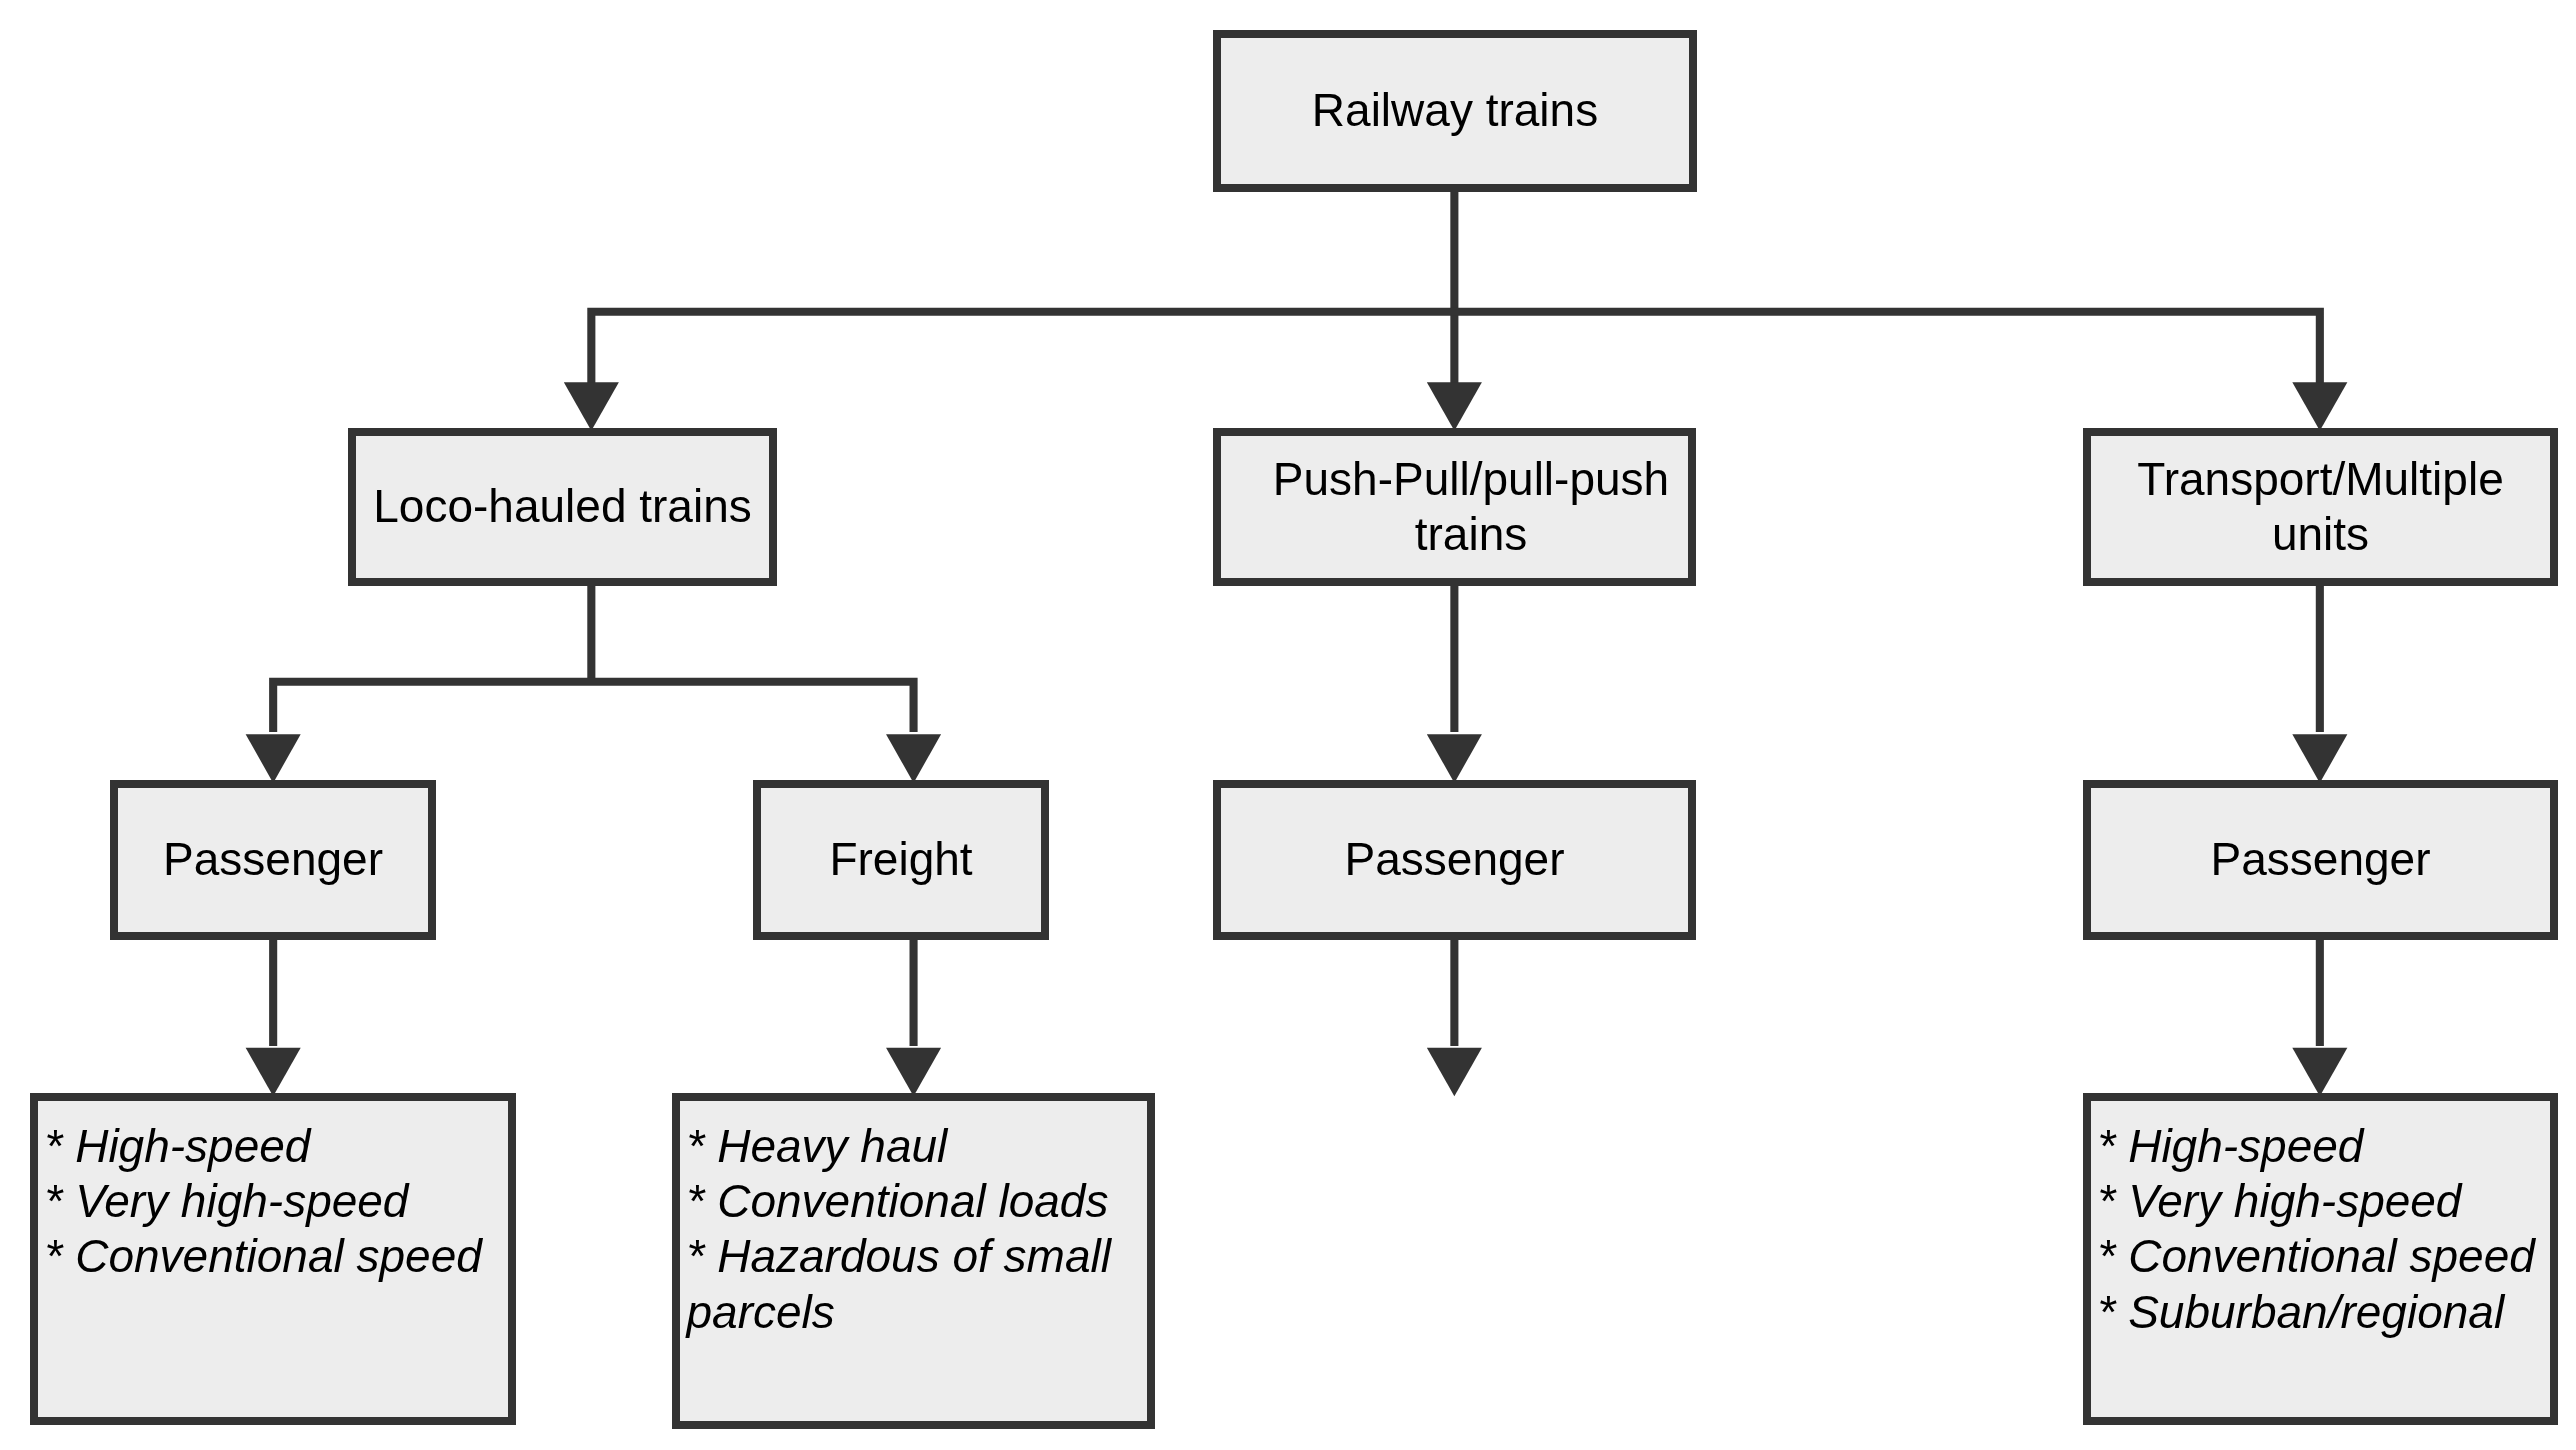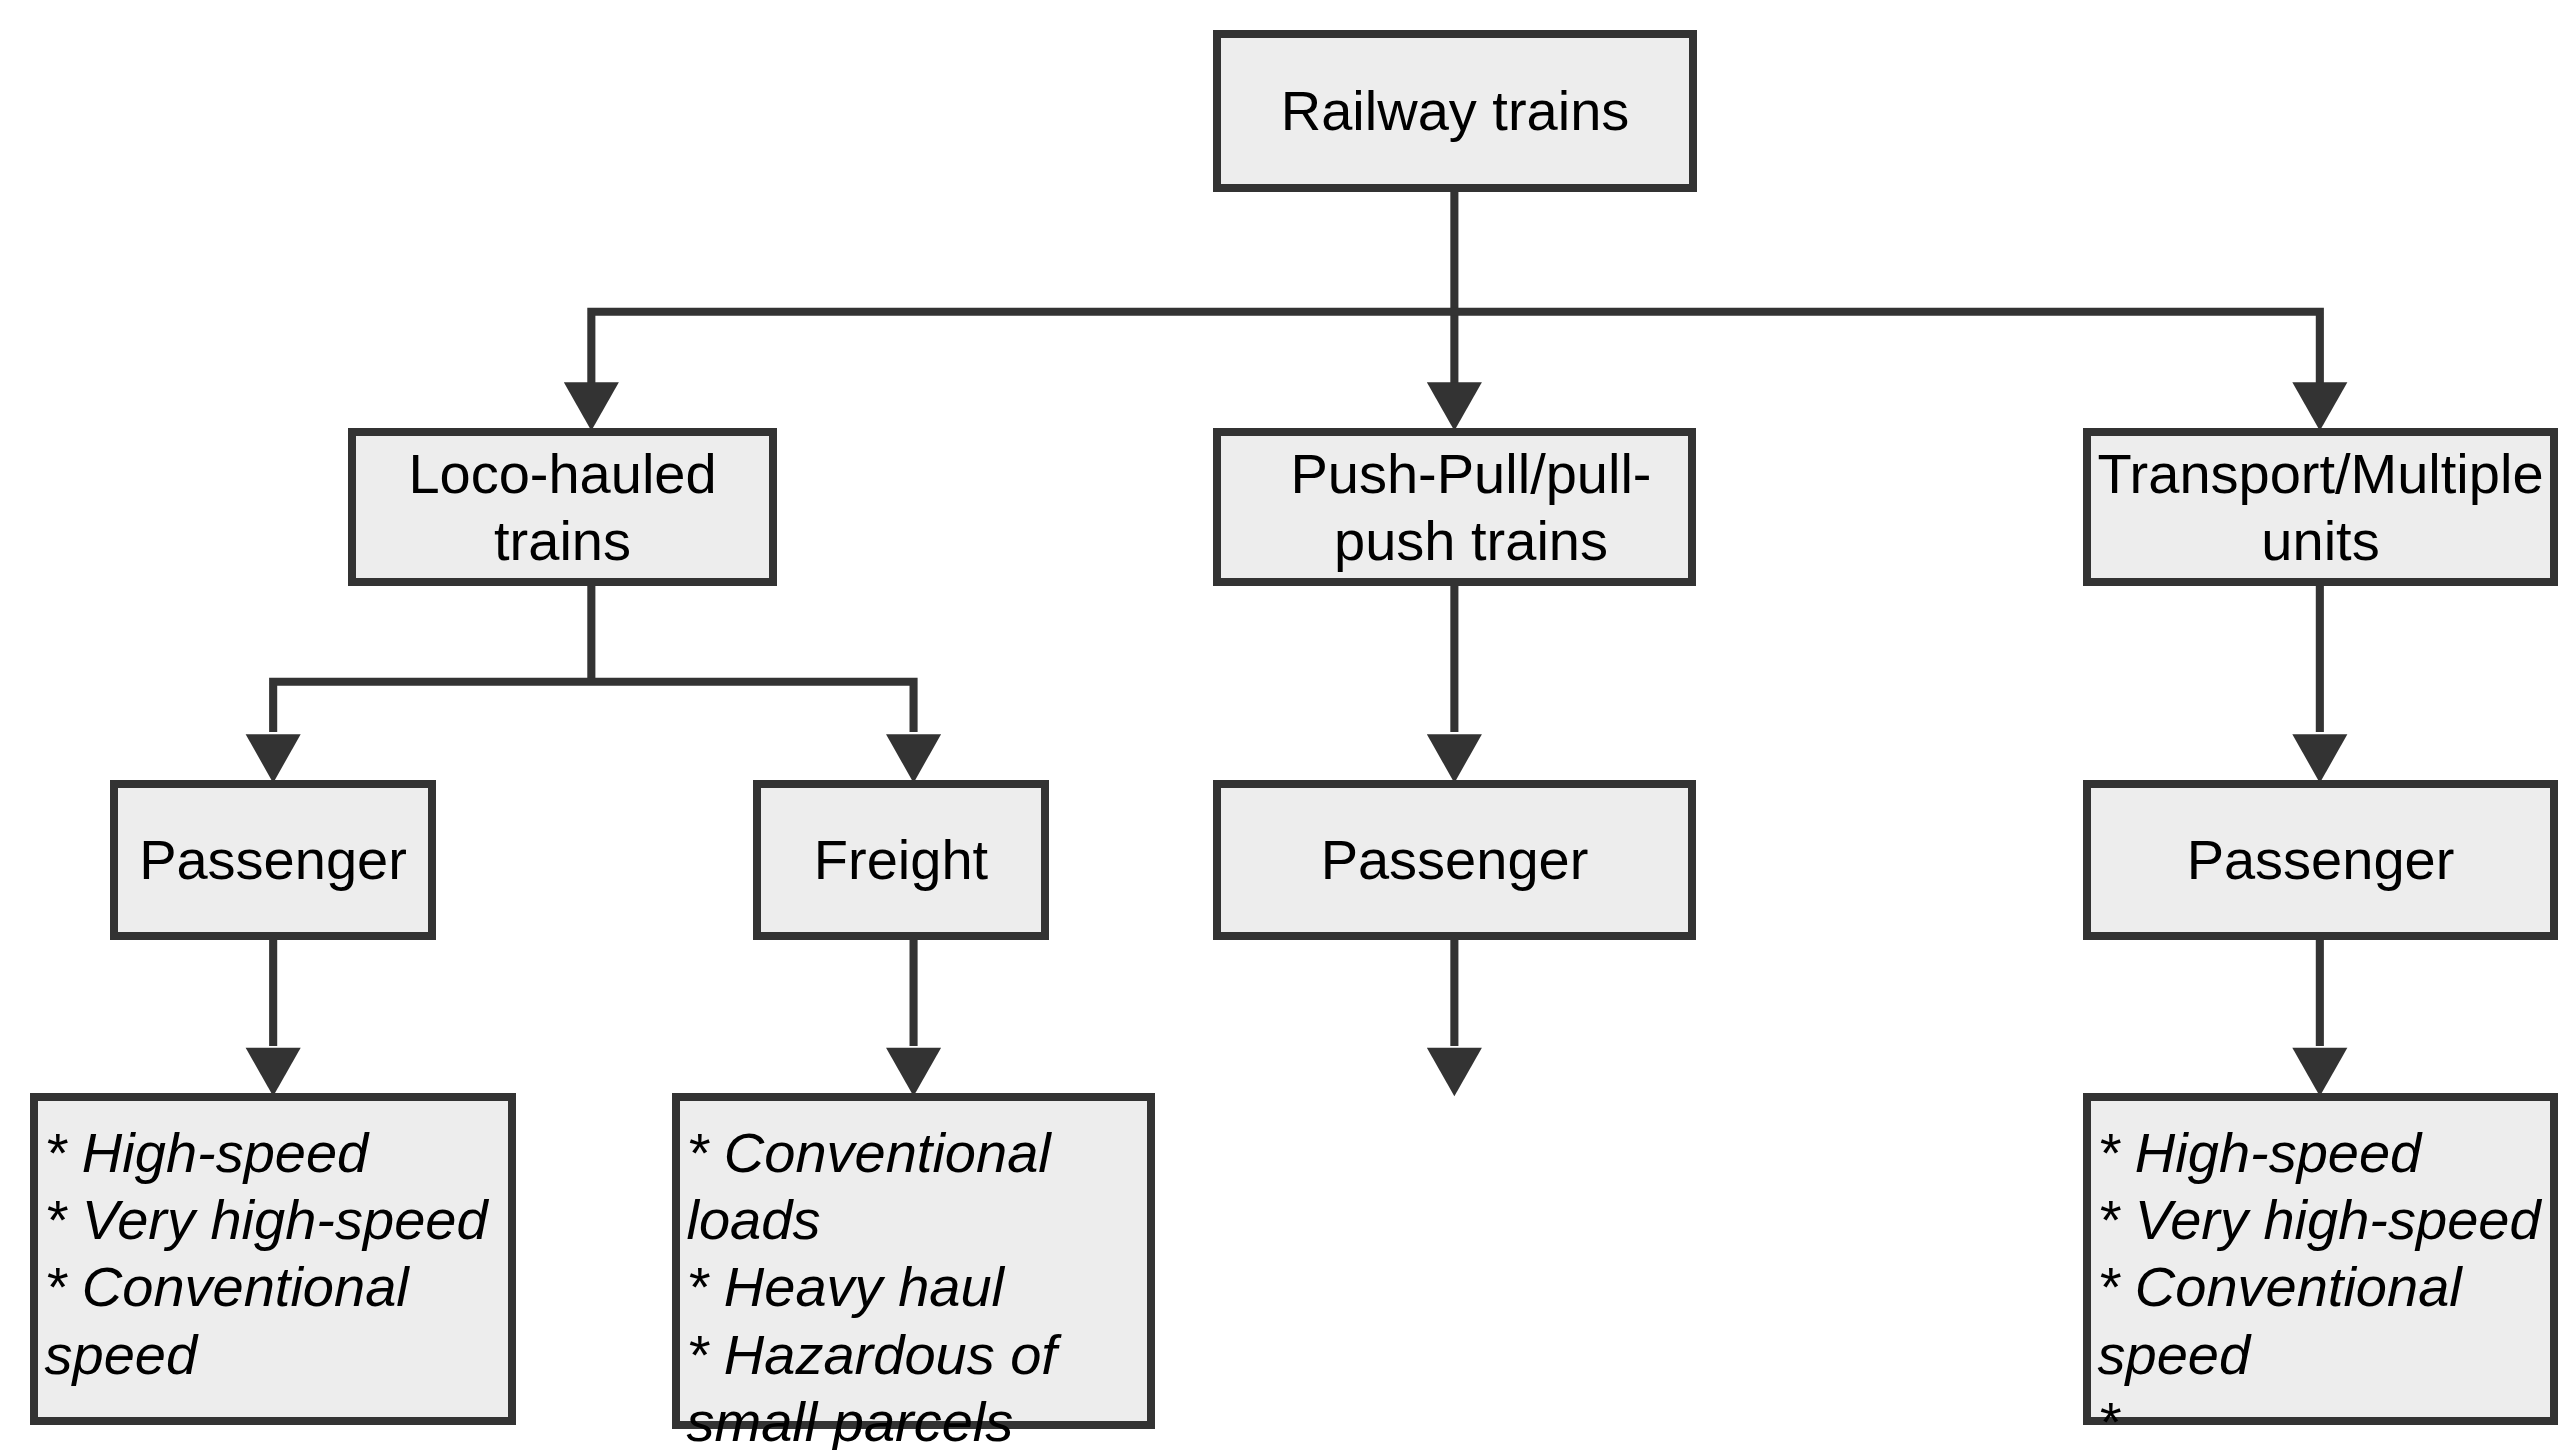--- a/index.html
+++ b/index.html
@@ -19,21 +19,21 @@
     overflow:hidden;
   }
   .edges-svg{position:absolute;left:0;top:0;width:2576px;height:1450px;}
   .edges-svg path{stroke:var(--line);stroke-width:10;fill:none;}
   .edges-svg polygon{fill:var(--line);stroke:none;}
   .box{
     position:absolute;
     box-sizing:border-box;
     background:var(--box-fill);
     border:8px solid var(--box-border);
-    font-size:56px;
+    font-size:46px;
     line-height:1.2;
   }
   .box.label{
     display:flex;align-items:center;justify-content:center;
     text-align:center;
     padding:0 8px;
   }
   .box.leaf{
     padding:18px 6.5px 6.5px 6.5px;
     text-align:left;
@@ -93,22 +93,22 @@
 
   <div class="box label" style="left:2083px;top:780px;width:475px;height:160px;">Passenger</div>
 
   <div class="box leaf" style="left:30px;top:1093px;width:486px;height:332px;">
       <div class="line">* High-speed</div>
       <div class="line">* Very high-speed</div>
       <div class="line">* Conventional speed</div>
     </div>
 
   <div class="box leaf" style="left:672px;top:1093px;width:483px;height:336px;">
+      <div class="line">* Heavy haul</div>
       <div class="line">* Conventional loads</div>
-      <div class="line">* Heavy haul</div>
       <div class="line">* Hazardous of small parcels</div>
     </div>
 
 
   <div class="box leaf" style="left:2083px;top:1093px;width:475px;height:332px;">
       <div class="line">* High-speed</div>
       <div class="line">* Very high-speed</div>
       <div class="line">* Conventional speed</div>
       <div class="line">* Suburban/regional</div>
     </div>

